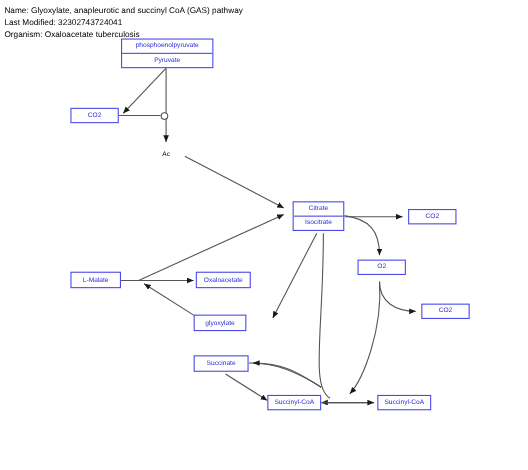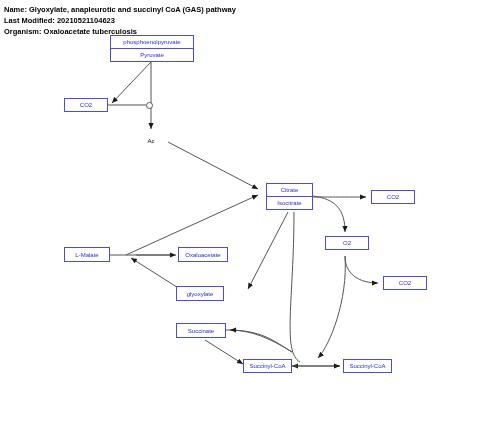--- a/index.html
+++ b/index.html
@@ -17,21 +17,21 @@
 
   
   #header {
     position: absolute;
     left: 4px;
     top: 4px;
     width: 440px;
   }
   #header .hline {
     font-size: 7.5px;
-    font-weight: bold;
+    font-weight: normal;
     color: #000000;
     line-height: 11px;
     white-space: nowrap;
   }
 
   
   #graph {
     position: absolute;
     left: 0;
     top: 0;
@@ -89,21 +89,21 @@
     color: #000000;
     white-space: nowrap;
     text-align: center;
   }
 </style>
 </head>
 <body>
 
 <div id="header">
   <div class="hline">Name: Glyoxylate, anapleurotic and succinyl CoA (GAS) pathway</div>
-  <div class="hline">Last Modified: 20210521104623</div>
+  <div class="hline">Last Modified: 32302743724041</div>
   <div class="hline">Organism: Oxaloacetate tuberculosis</div>
 </div>
 
 <div id="graph">
 
   <svg id="edges" viewBox="0 0 480 427" width="480" height="427" xmlns="http://www.w3.org/2000/svg">
     <defs>
       <marker id="arrow" markerWidth="7" markerHeight="7" refX="6" refY="2.6" orient="auto" markerUnits="strokeWidth">
         <path d="M0,0 L6,2.6 L0,5.2 z" fill="#1a1a1a"></path>
       </marker>

